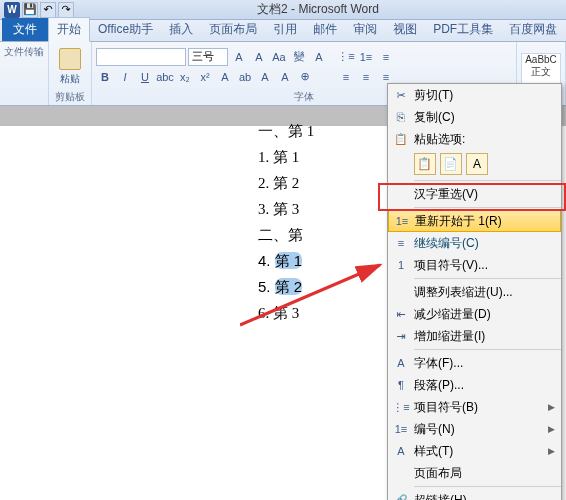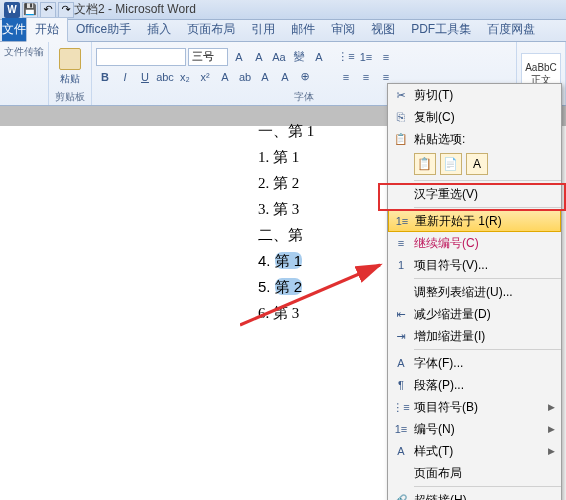--- a/index.html
+++ b/index.html
@@ -1,23 +1,23 @@
 <!DOCTYPE html>
 <html><head>
 <meta charset="utf-8">
 <style>
 * { margin: 0; padding: 0; box-sizing: border-box; font-family: "Microsoft YaHei", SimSun, sans-serif; }
 body { width: 566px; height: 500px; background: #fff; overflow: hidden; font-size: 11px; position: relative; }
 .titlebar { height: 20px; background: linear-gradient(#dce6f4,#c8d8ee); display: flex; align-items: center; padding: 0 4px; border-bottom: 1px solid #9fb4d1; }
 .titlebar .qat { display: flex; gap: 2px; align-items: center; }
 .titlebar .qat .w-icon { width: 16px; height: 16px; background: #2b579a; color: #fff; font-size: 10px; font-weight: bold; display: flex; align-items: center; justify-content: center; border-radius: 2px; }
 .titlebar .qat .q { width: 16px; height: 16px; background: #d8e3f3; border: 1px solid #a8bcd8; display: flex; align-items: center; justify-content: center; }
-.titlebar .title { flex: 1; text-align: left; color: #3b3b3b; font-size: 12px; }
+.titlebar .title { flex: 1; text-align: center; color: #3b3b3b; font-size: 12px; }
 .tabs { height: 22px; background: linear-gradient(#e8eff9,#dce6f4); display: flex; align-items: flex-end; padding-left: 2px; border-bottom: 1px solid #9fb4d1; }
-.tabs .file { background: #1e66b8; color: #fff; padding: 3px 0; font-size: 12px; }
+.tabs .file { background: #1e66b8; color: #fff; padding: 3px 11px; font-size: 12px; }
 .tabs .tab { padding: 3px 8px; font-size: 12px; color: #3b5a8a; cursor: pointer; }
 .tabs .tab.active { background: #f3f6fb; border: 1px solid #b0c3dd; border-bottom: 1px solid #f3f6fb; margin-bottom: -1px; }
 .ribbon { height: 64px; background: linear-gradient(#f3f6fb,#e8eff9); display: flex; border-bottom: 1px solid #9fb4d1; }
 .group { border-right: 1px solid #c8d8ee; padding: 2px 4px 0; display: flex; flex-direction: column; }
 .group .body { flex: 1; display: flex; align-items: center; gap: 3px; }
 .group .label { text-align: center; font-size: 10px; color: #5a6f8f; padding: 1px 0; }
 .bigbtn { width: 34px; display: flex; flex-direction: column; align-items: center; gap: 2px; font-size: 10px; color: #3b5a8a; cursor: pointer; }
 .bigbtn .ic { width: 22px; height: 22px; background: #f0e0b8; border: 1px solid #c9a84a; border-radius: 2px; }
 .font-panel { display: flex; flex-direction: column; gap: 2px; }
 .font-row { display: flex; gap: 2px; align-items: center; }
@@ -34,21 +34,21 @@
 .ctx .ic-col { width: 26px; display: flex; justify-content: center; align-items: center; }
 .ctx .ic { width: 16px; height: 16px; display: flex; align-items: center; justify-content: center; font-size: 11px; color: #3b5a8a; }
 .ctx .lbl { flex: 1; color: #000; }
 .ctx .arrow { color: #666; font-size: 9px; }
 .ctx .sep { height: 1px; background: #d0d0d0; margin: 2px 0 2px 26px; }
 .ctx .paste-row { display: flex; gap: 4px; padding: 3px 0 3px 26px; }
 .ctx .paste-row .p { width: 22px; height: 22px; border: 1px solid #c8b070; background: #fff5d8; display: flex; align-items: center; justify-content: center; font-size: 12px; cursor: pointer; }
 .redbox { position: absolute; left: 378px; top: 183px; width: 188px; height: 28px; border: 2px solid #e03030; pointer-events: none; }
 .red-arrow { position: absolute; left: 240px; top: 260px; pointer-events: none; }
 .styles { display: flex; gap: 2px; align-items: center; }
-.style-box { width: 40px; height: 44px; border: 1px solid #c8d8ee; background: #fff; font-size: 10px; display: flex; flex-direction: column; align-items: center; justify-content: center; color: #333; }
+.style-box { width: 40px; height: 44px; border: 1px solid #c8d8ee; background: #fff; font-size: 10px; display: flex; flex-direction: column; align-items: center; color: #333; }
 </style>
 </head>
 <body>
 
 <div class="titlebar">
   <div class="qat">
     <div class="w-icon">W</div>
     <div class="q">💾</div>
     <div class="q">↶</div>
     <div class="q">↷</div>
@@ -186,21 +186,21 @@
   <div class="item hl">
       <div class="ic-col">
         <div class="ic">1≡</div>
       </div>
       <div class="lbl">重新开始于 1(R)</div>
     </div>
   <div class="item" style="color:#999">
       <div class="ic-col">
         <div class="ic">≡</div>
       </div>
-      <div class="lbl" style="color:#be185d">继续编号(C)</div>
+      <div class="lbl" style="color:#0c4a6e">继续编号(C)</div>
     </div>
   <div class="item">
       <div class="ic-col">
         <div class="ic">1</div>
       </div>
       <div class="lbl">项目符号(V)...</div>
     </div>
   <div class="sep"></div>
   <div class="item">
       <div class="ic-col"></div>

